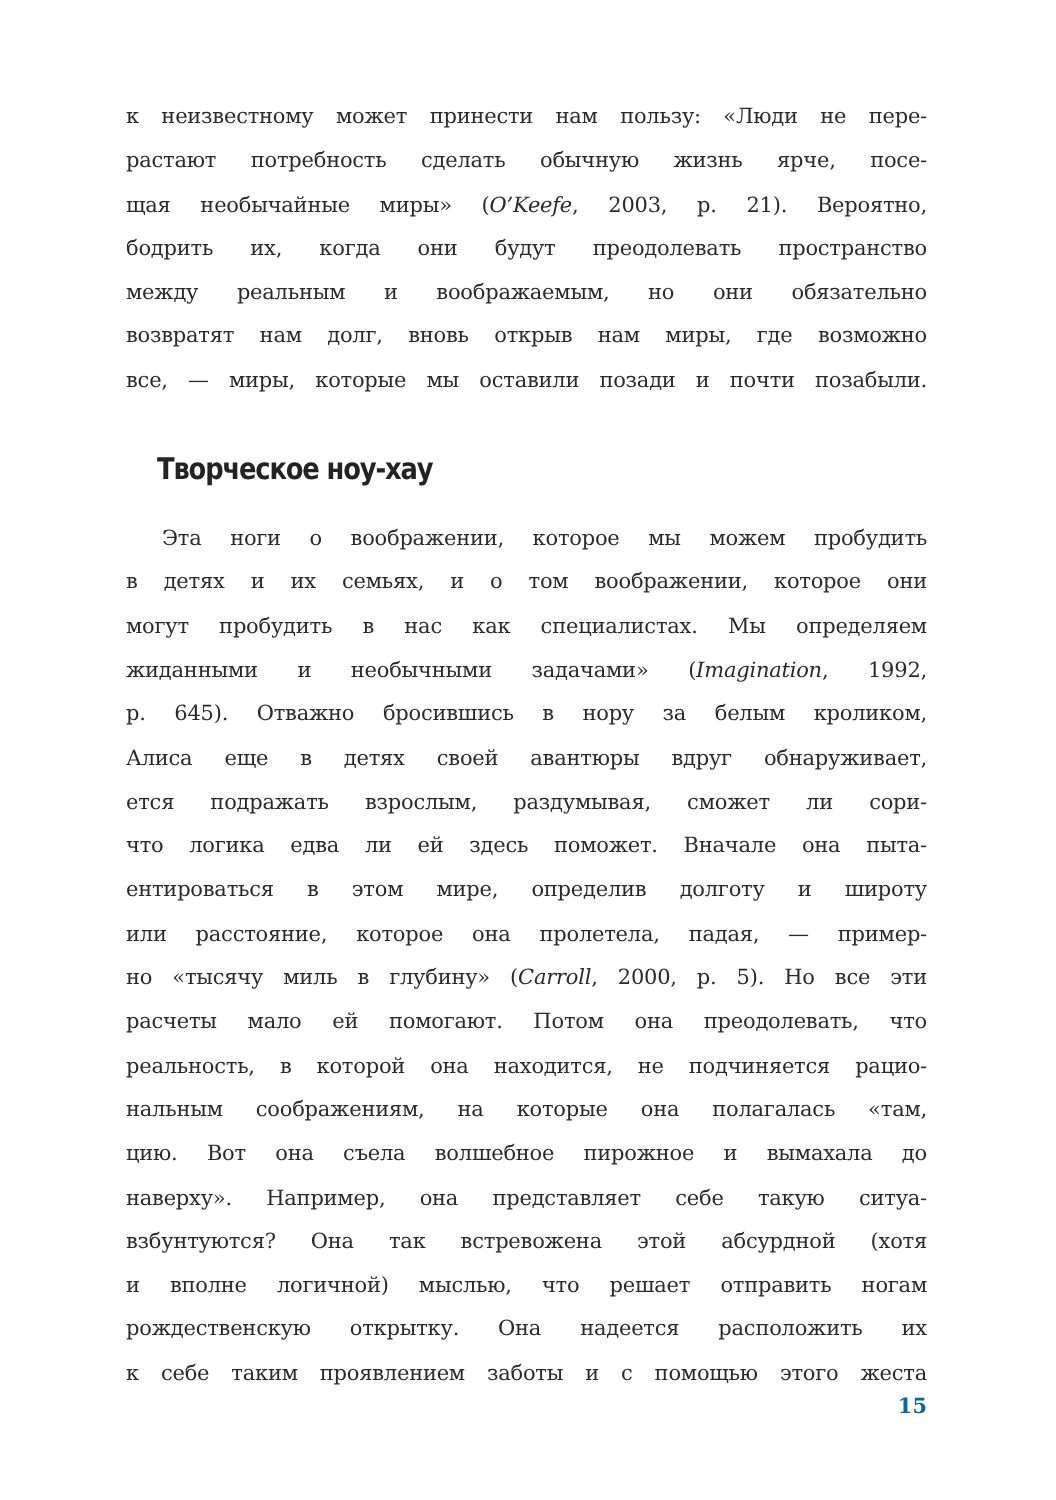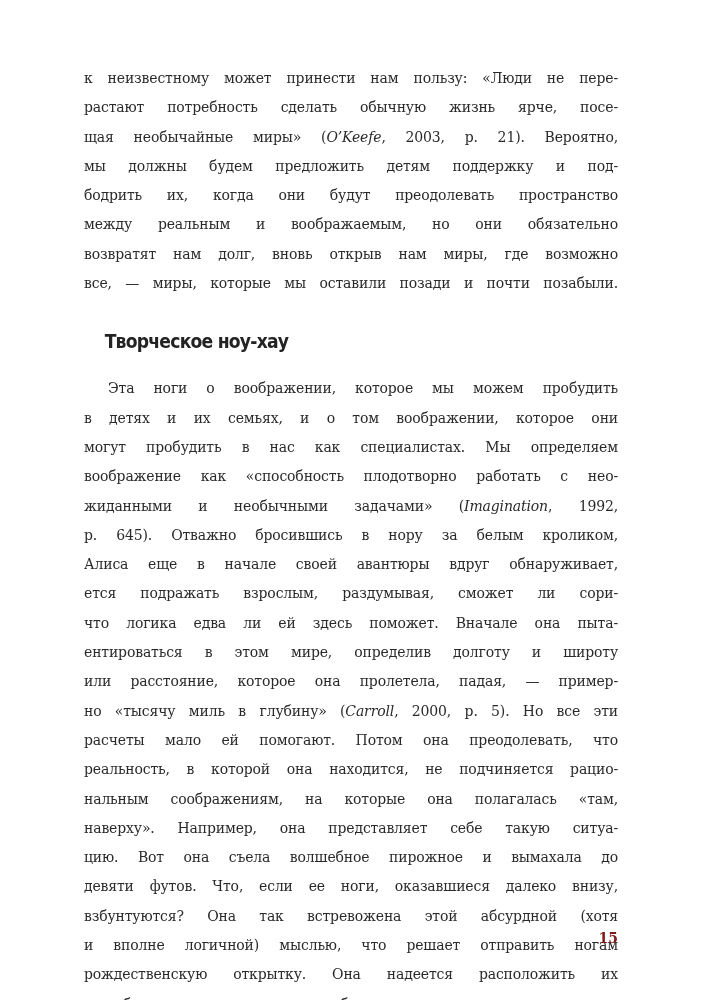--- a/index.html
+++ b/index.html
@@ -48,61 +48,58 @@
       transform-origin: left center;
       color: #232323;
     }
     .folio {
       position: absolute;
       right: 86px;
       top: 930px;
       font-family: "DejaVu Serif", "Liberation Serif", serif;
       font-weight: bold;
       font-size: 14px;
-      color: #7f1d1d;
+      color: #0369a1;
     }
     i { font-style: italic; }
   </style>
 </head>
 <body>
 
 <div class="page">
 
   <div>
     <span class="line">к неизвестному может принести нам пользу: «Люди не пере-</span>
     <span class="line">растают потребность сделать обычную жизнь ярче, посе-</span>
     <span class="line"><span>щая необычайные миры» (</span><i>O’Keefe</i><span>, 2003, p. 21). Вероятно,</span></span>
-    <span class="line">мы должны будем предложить детям поддержку и под-</span>
     <span class="line">бодрить их, когда они будут преодолевать пространство</span>
     <span class="line">между реальным и воображаемым, но они обязательно</span>
     <span class="line">возвратят нам долг, вновь открыв нам миры, где возможно</span>
     <span class="line">все, — миры, которые мы оставили позади и почти позабыли.</span>
   </div>
 
   <h2 class="heading">Творческое ноу-хау</h2>
 
   <div>
     <span class="line indent">Эта ноги о воображении, которое мы можем пробудить</span>
     <span class="line">в детях и их семьях, и о том воображении, которое они</span>
     <span class="line">могут пробудить в нас как специалистах. Мы определяем</span>
-    <span class="line">воображение как «способность плодотворно работать с нео-</span>
     <span class="line"><span>жиданными и необычными задачами» (</span><i>Imagination</i><span>, 1992,</span></span>
     <span class="line">p. 645). Отважно бросившись в нору за белым кроликом,</span>
-    <span class="line">Алиса еще в начале своей авантюры вдруг обнаруживает,</span>
+    <span class="line">Алиса еще в детях своей авантюры вдруг обнаруживает,</span>
     <span class="line">ется подражать взрослым, раздумывая, сможет ли сори-</span>
     <span class="line">что логика едва ли ей здесь поможет. Вначале она пыта-</span>
     <span class="line">ентироваться в этом мире, определив долготу и широту</span>
     <span class="line">или расстояние, которое она пролетела, падая, — пример-</span>
     <span class="line"><span>но «тысячу миль в глубину» (</span><i>Carroll</i><span>, 2000, p. 5). Но все эти</span></span>
     <span class="line">расчеты мало ей помогают. Потом она преодолевать, что</span>
     <span class="line">реальность, в которой она находится, не подчиняется рацио-</span>
     <span class="line">нальным соображениям, на которые она полагалась «там,</span>
+    <span class="line">цию. Вот она съела волшебное пирожное и вымахала до</span>
     <span class="line">наверху». Например, она представляет себе такую ситуа-</span>
-    <span class="line">цию. Вот она съела волшебное пирожное и вымахала до</span>
-    <span class="line">девяти футов. Что, если ее ноги, оказавшиеся далеко внизу,</span>
     <span class="line">взбунтуются? Она так встревожена этой абсурдной (хотя</span>
     <span class="line">и вполне логичной) мыслью, что решает отправить ногам</span>
     <span class="line">рождественскую открытку. Она надеется расположить их</span>
     <span class="line">к себе таким проявлением заботы и с помощью этого жеста</span>
   </div>
 </div>
 
 <div class="folio">15</div>
 
 </body></html>

